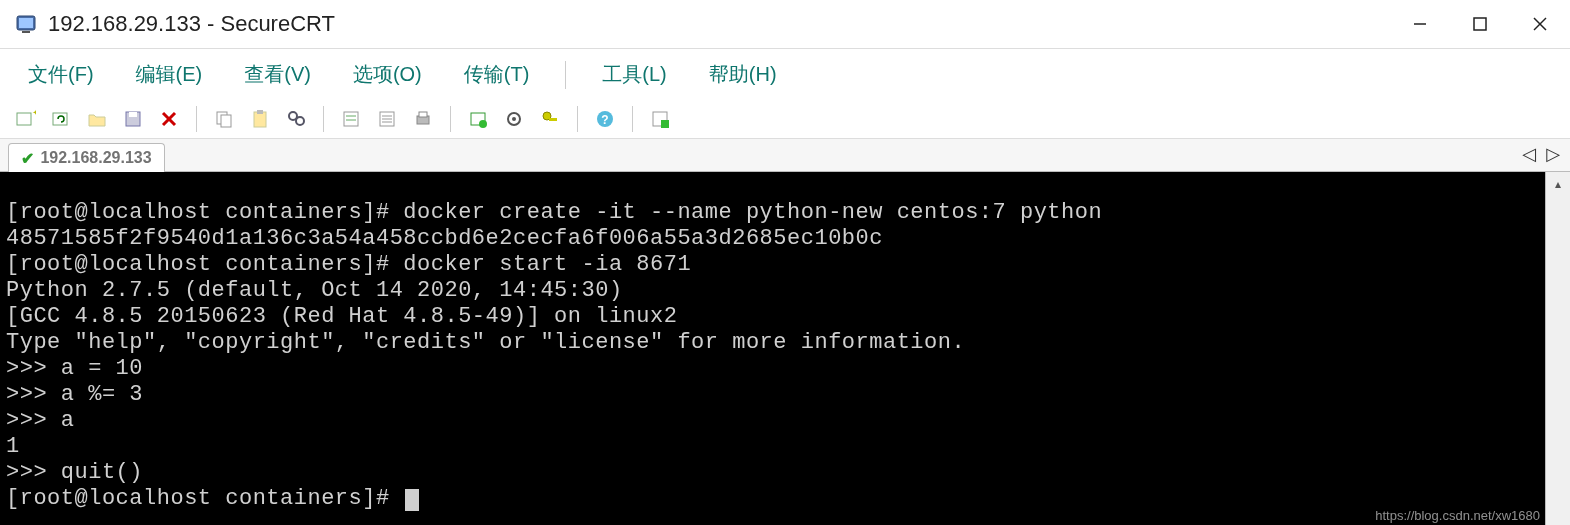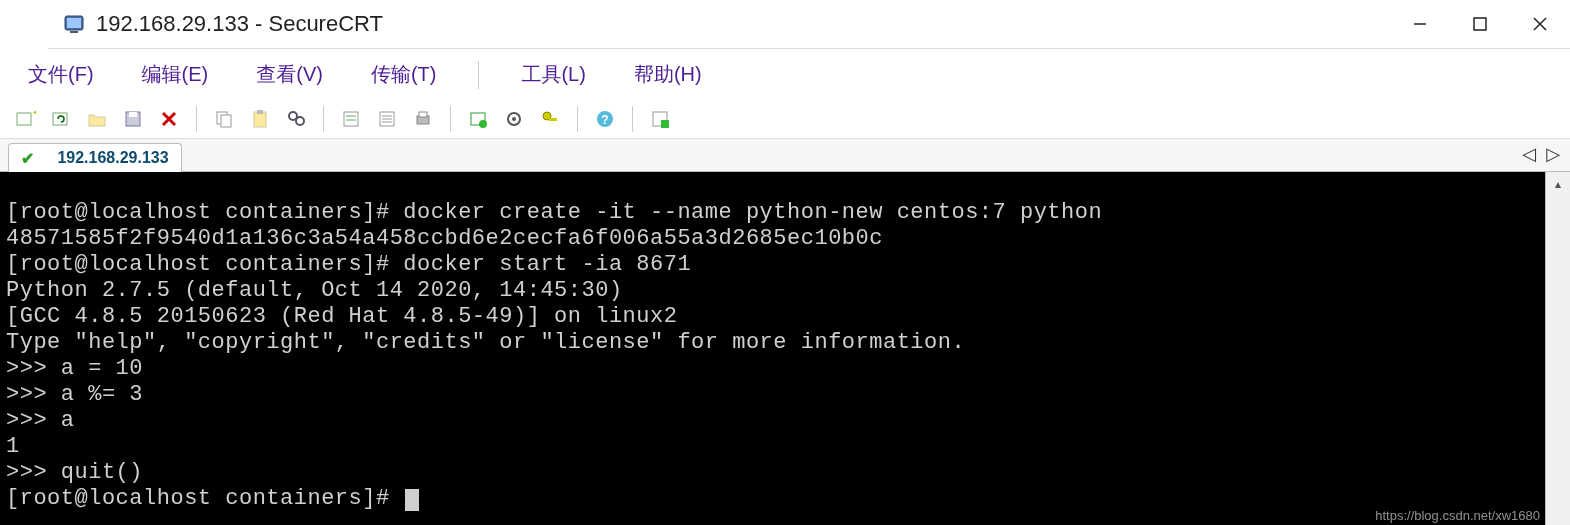--- a/index.html
+++ b/index.html
@@ -14,21 +14,20 @@
   
   .titlebar {
     height: 48px;
     display: flex;
     align-items: center;
     border-bottom: 1px solid #ddd;
     padding-left: 14px;
     font-size: 22px;
     color: #222;
     position: relative;
-    margin-left: 48px;
   }
   .titlebar .app-icon {
     width: 24px; height: 24px;
     margin-right: 10px;
     display: inline-flex; align-items: center; justify-content: center;
   }
   .window-controls {
     position: absolute;
     right: 0; top: 0; height: 48px;
     display: flex;
@@ -37,22 +36,22 @@
     width: 60px; height: 48px;
     display: flex; align-items: center; justify-content: center;
     font-size: 18px; color: #222;
   }
   
   .menubar {
     display: flex;
     align-items: center;
     padding: 8px 14px 8px 14px;
     font-size: 20px;
-    color: #4c1d95;
-    gap: 20px;
+    color: #0f766e;
+    gap: 14px;
   }
   .menubar .item {
     padding: 4px 14px;
     white-space: nowrap;
   }
   .menubar .sep {
     width: 1px;
     height: 28px;
     background: #ccc;
     margin: 0 8px;
@@ -98,21 +97,21 @@
     border: 1px solid #bbb;
     border-bottom: none;
     border-radius: 4px 4px 0 0;
     position: relative;
     top: 1px;
   }
   .tabbar .tab .check {
     color: #2a9d2a;
     font-weight: bold;
   }
-  .tabbar .tab .label { color: #0c4a6e; margin-left: 17px; }
+  .tabbar .tab .label { color: #737373; }
   .tabbar .navarrows {
     position: absolute;
     right: 10px; top: 4px;
     display: flex;
     gap: 10px;
     font-size: 18px;
     color: #333;
   }
   
   .terminal-wrap {
@@ -194,20 +193,21 @@
           <line x1="14" y1="2" x2="2" y2="14" stroke="#222" stroke-width="1.5"></line>
         </svg>
     </div>
   </div>
 </div>
 
 <div class="menubar">
   <span class="item">文件(F)</span>
   <span class="item">编辑(E)</span>
   <span class="item">查看(V)</span>
+  <span class="item">选项(O)</span>
   <span class="item">传输(T)</span>
   <span class="sep"></span>
   <span class="item">工具(L)</span>
   <span class="item">帮助(H)</span>
 </div>
 
 <div class="toolbar">
   <div class="tbtn">
       <svg width="22" height="22">
         <rect x="3" y="5" width="14" height="12" fill="#fff" stroke="#7a7"></rect>

